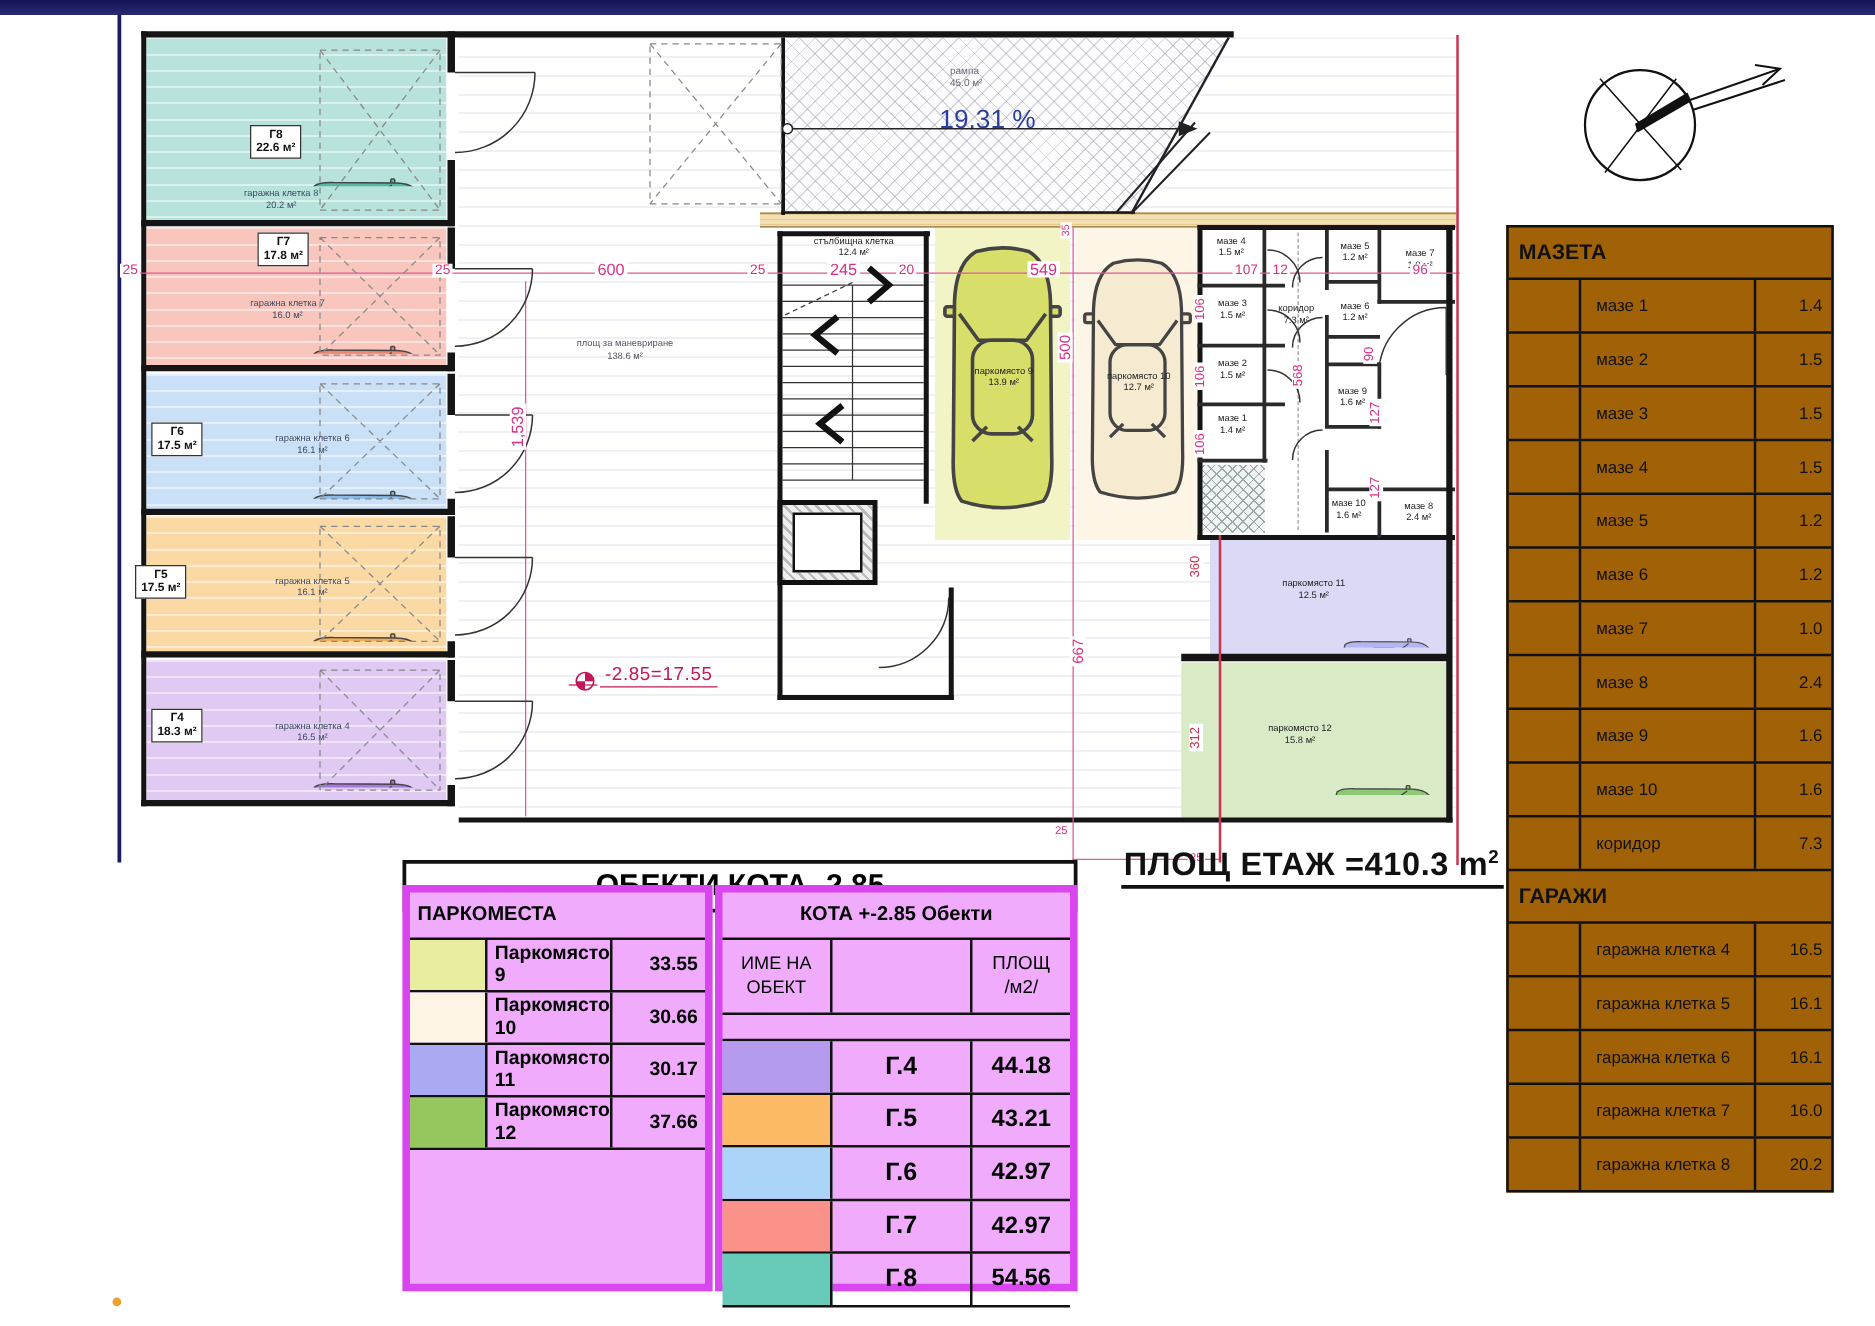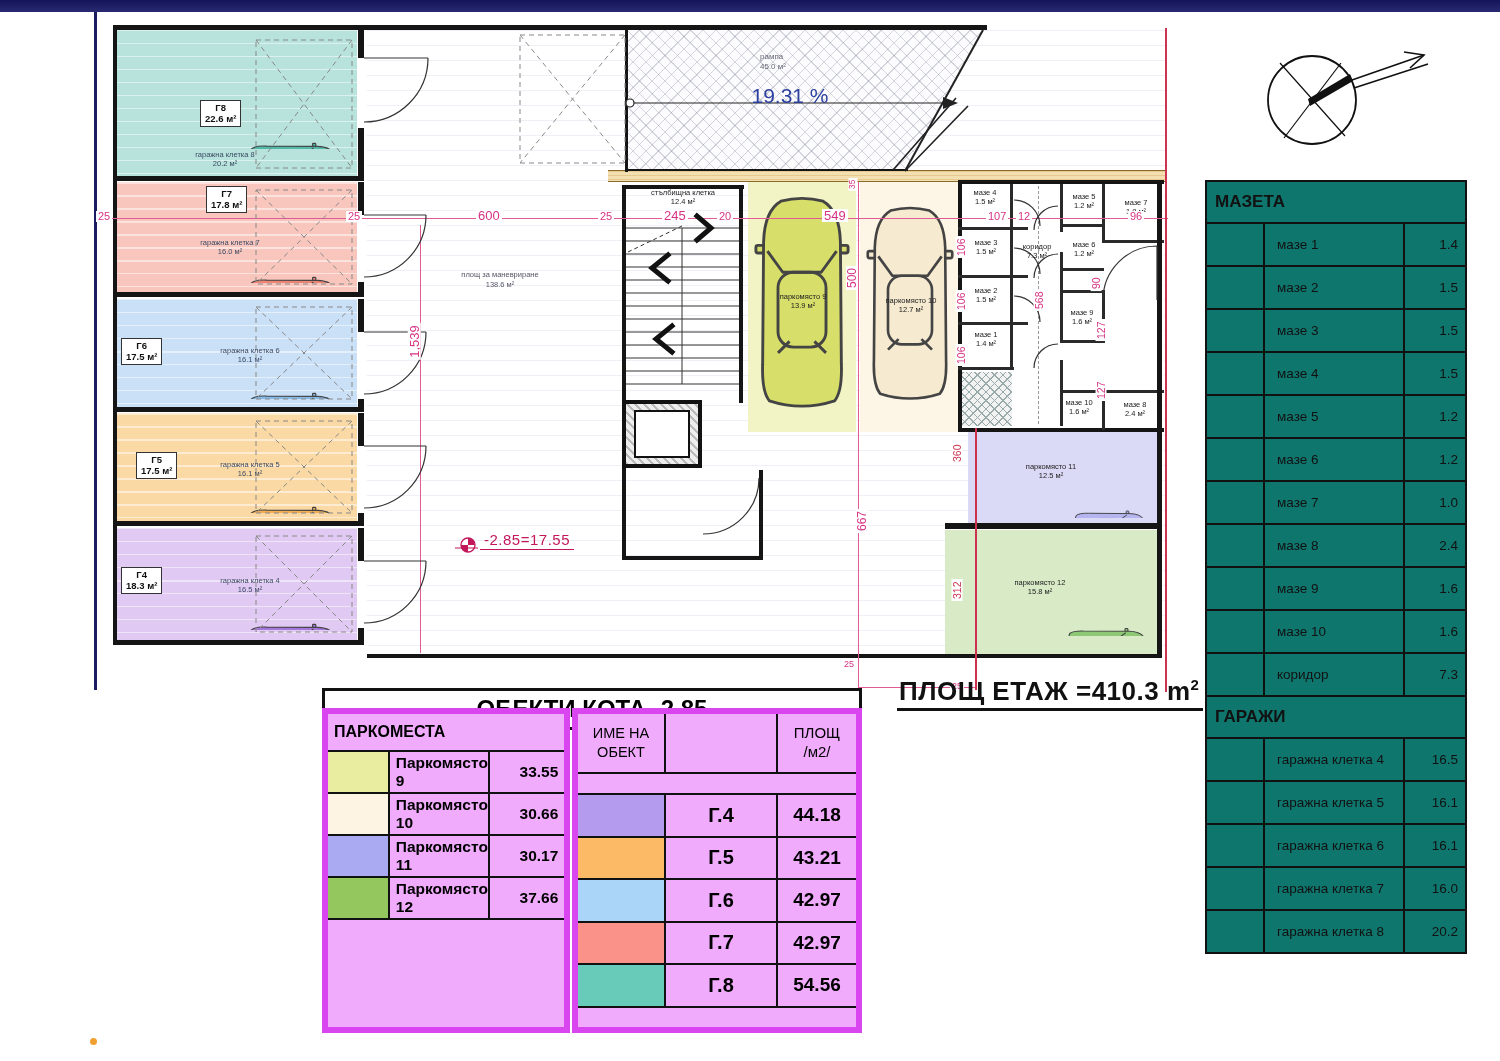--- a/index.html
+++ b/index.html
@@ -41,21 +41,21 @@
   .slope{position:absolute;left:700px;top:84px;width:180px;text-align:center;font-size:21px;color:#2b3f9e;z-index:6;}
   .rampname{position:absolute;left:760px;top:52px;width:90px;text-align:left;font-size:8px;color:#667;line-height:1.3;z-index:6;}
   .stext{position:absolute;left:626px;top:188px;width:114px;text-align:center;font-size:7.5px;color:#222;line-height:1.25;z-index:6;}
   .mtext{position:absolute;left:430px;top:270px;width:140px;text-align:center;font-size:7.5px;color:#556;line-height:1.3;z-index:6;}
   .car{position:absolute;z-index:3;}
   
   #floor-area{position:absolute;left:897px;top:676px;font-size:26px;font-weight:700;color:#111;
       border-bottom:3px solid #111;padding:0 4px 1px 2px;letter-spacing:.5px;z-index:6;}
   #floor-area sup{font-size:15px;}
   
-  .tblwrap{position:absolute;background:#0f766e;border:2.5px solid #111;z-index:7;}
+  .tblwrap{position:absolute;background:#a16207;border:2.5px solid #111;z-index:7;}
   .ttl{display:flex;align-items:center;font-weight:700;font-size:17px;padding-left:8px;height:40px;
        border-bottom:2.5px solid #111;color:#111;}
   .trow{display:flex;height:41px;border-bottom:2px solid #111;align-items:stretch;font-size:13.5px;color:#111;}
   .trow:last-child{border-bottom:none;}
   .sp{width:56px;border-right:2px solid #111;}
   .lbl{flex:1;display:flex;align-items:center;padding-left:12px;}
   .val{width:53px;border-left:2px solid #111;display:flex;align-items:center;justify-content:flex-end;padding-right:7px;}
   
   #obj-title{position:absolute;left:322px;top:688px;width:540px;height:42px;border:3px solid #111;background:#fff;
      display:flex;align-items:center;justify-content:center;font-size:24px;font-weight:700;z-index:7;box-sizing:border-box;}
@@ -249,21 +249,21 @@
       <path d="M1280 63 L1345 136 M1284 138 L1341 63" stroke="#111" stroke-width="1.2" fill="none"></path>
       <path d="M1310 106 L1353 81 L1350 74 L1308 99 Z" fill="#111"></path>
       <path d="M1352 80 L1424 55 M1354 88 L1428 64" stroke="#111" stroke-width="1.6" fill="none"></path>
       <path d="M1404 52 L1424 55 L1410 68" stroke="#111" stroke-width="1.6" fill="none"></path>
     </g>
   </svg>
 
   <div class="gbox" style="left:200px;top:100px"><span>Г8</span><br><span>22.6 м²</span></div>
   <div class="gbox" style="left:206px;top:186px"><span>Г7</span><br><span>17.8 м²</span></div>
   <div class="gbox" style="left:121px;top:338px"><span>Г6</span><br><span>17.5 м²</span></div>
-  <div class="gbox" style="left:136px;top:452px"><span>Г5</span><br><span>17.5 м²</span></div>
+  <div class="gbox" style="left:108px;top:452px"><span>Г5</span><br><span>17.5 м²</span></div>
   <div class="gbox" style="left:121px;top:567px"><span>Г4</span><br><span>18.3 м²</span></div>
 
   <div class="gtext" style="left:160px;top:150px;width:130px"><span>гаражна клетка 8</span><br><span>20.2 м²</span></div>
   <div class="gtext" style="left:175px;top:238px;width:110px"><span>гаражна клетка 7</span><br><span>16.0 м²</span></div>
   <div class="gtext" style="left:195px;top:346px;width:110px"><span>гаражна клетка 6</span><br><span>16.1 м²</span></div>
   <div class="gtext" style="left:195px;top:460px;width:110px"><span>гаражна клетка 5</span><br><span>16.1 м²</span></div>
   <div class="gtext" style="left:195px;top:576px;width:110px"><span>гаражна клетка 4</span><br><span>16.5 м²</span></div>
 
   <div class="rtext" style="left:762px;top:292px;width:82px"><span>паркомясто 9</span><br><span>13.9 м²</span></div>
   <div class="rtext" style="left:870px;top:296px;width:82px"><span>паркомясто 10</span><br><span>12.7 м²</span></div>
@@ -421,20 +421,21 @@
         <div class="bval">30.17</div>
       </div>
     <div class="brow">
         <div class="swl" style="background-color: rgb(149, 199, 95);"></div>
         <div class="blbl">Паркомясто 12</div>
         <div class="bval">37.66</div>
       </div>
   </div>
 
   <div class="btbl" style="left:572px;width:290px;height:325px">
+    <div class="bttl" style="justify-content:center">КОТА +-2.85 Обекти</div>
     <div class="brow" style="height:58px;border-bottom:2.5px solid #111">
       <div class="swk" style="display:flex;align-items:center;justify-content:center;text-align:center;font-size:14.5px;line-height:1.3">ИМЕ НА ОБЕКТ</div>
       <div class="klbl"></div>
       <div class="kval" style="flex-direction:column;font-size:15px;font-weight:400;line-height:1.25">
           <span>ПЛОЩ</span>
           <span>/м2/</span>
         </div>
     </div>
     <div style="height:19px;border-bottom:2.5px solid #111"></div>
     <div class="brow" style="height:40.5px">

